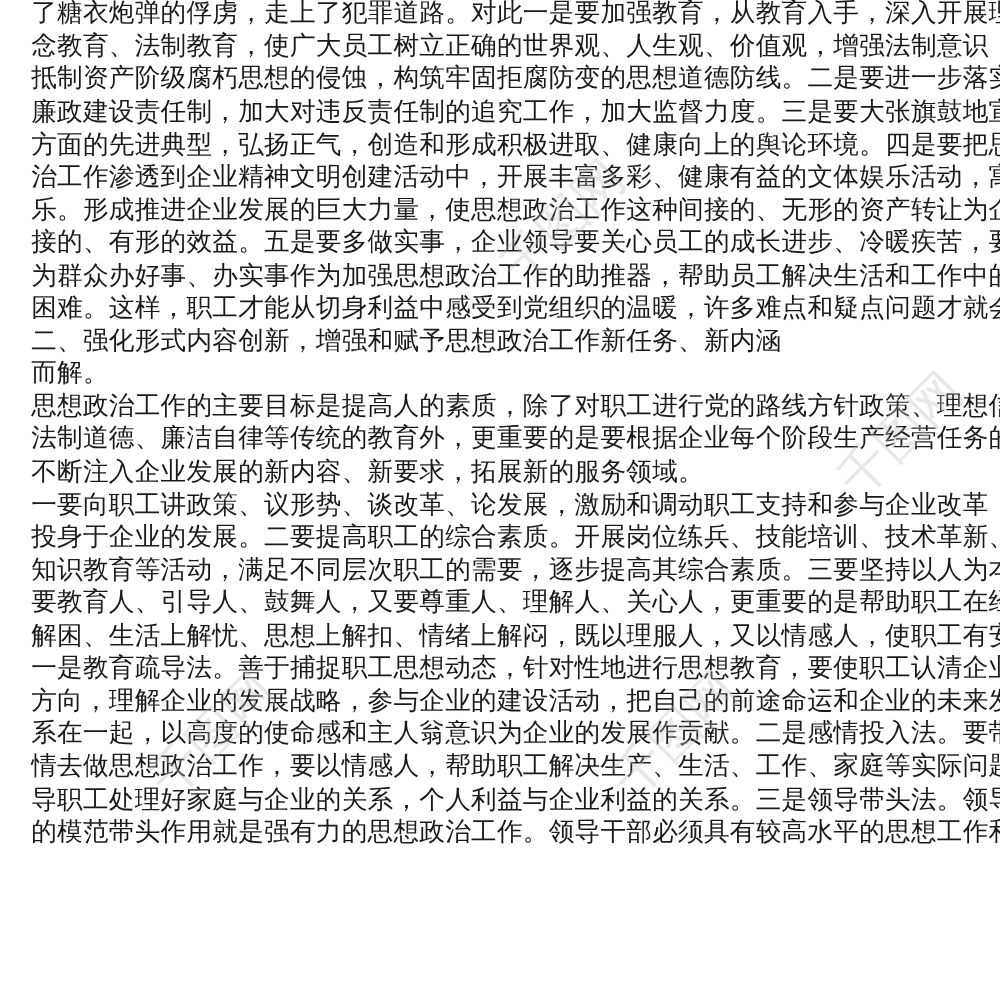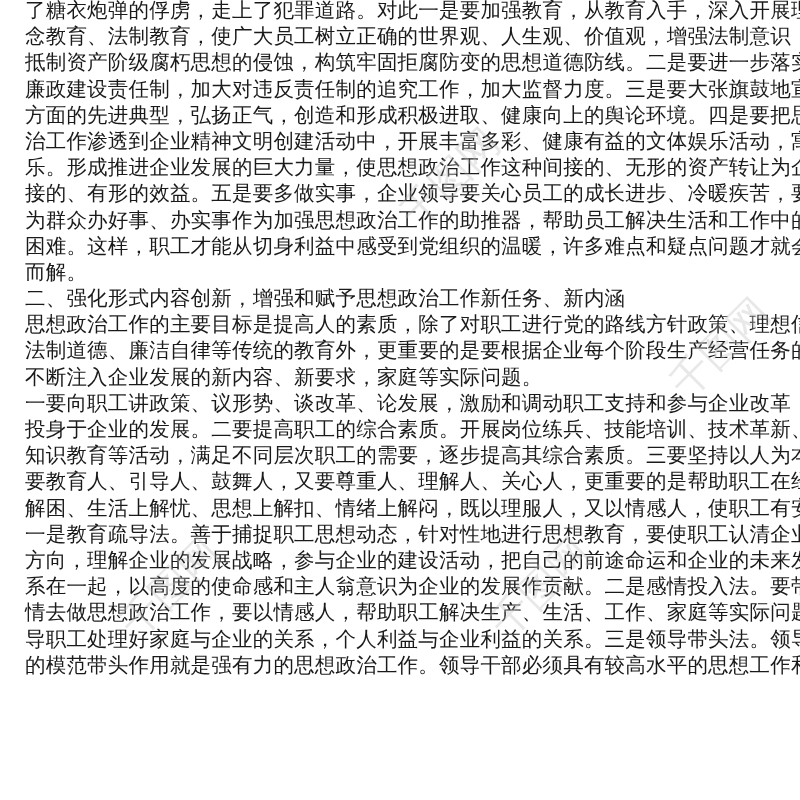--- a/index.html
+++ b/index.html
@@ -52,25 +52,25 @@
   <span class="line">了糖衣炮弹的俘虏，走上了犯罪道路。对此一是要加强教育，从教育入手，深入开展理想信</span>
   <span class="line">念教育、法制教育，使广大员工树立正确的世界观、人生观、价值观，增强法制意识，自觉</span>
   <span class="line">抵制资产阶级腐朽思想的侵蚀，构筑牢固拒腐防变的思想道德防线。二是要进一步落实党风</span>
   <span class="line">廉政建设责任制，加大对违反责任制的追究工作，加大监督力度。三是要大张旗鼓地宣传各</span>
   <span class="line">方面的先进典型，弘扬正气，创造和形成积极进取、健康向上的舆论环境。四是要把思想政</span>
   <span class="line">治工作渗透到企业精神文明创建活动中，开展丰富多彩、健康有益的文体娱乐活动，寓教于</span>
   <span class="line">乐。形成推进企业发展的巨大力量，使思想政治工作这种间接的、无形的资产转让为企业直</span>
   <span class="line">接的、有形的效益。五是要多做实事，企业领导要关心员工的成长进步、冷暖疾苦，要把多</span>
   <span class="line">为群众办好事、办实事作为加强思想政治工作的助推器，帮助员工解决生活和工作中的实际</span>
   <span class="line">困难。这样，职工才能从切身利益中感受到党组织的温暖，许多难点和疑点问题才就会迎刃</span>
+  <span class="line short">二、强化形式内容创新，增强和赋予思想政治工作新任务、新内涵</span>
   <span class="line short">而解。</span>
-  <span class="line short">二、强化形式内容创新，增强和赋予思想政治工作新任务、新内涵</span>
   <span class="line">思想政治工作的主要目标是提高人的素质，除了对职工进行党的路线方针政策、理想信念、</span>
   <span class="line">法制道德、廉洁自律等传统的教育外，更重要的是要根据企业每个阶段生产经营任务的变化，</span>
-  <span class="line short">不断注入企业发展的新内容、新要求，家庭等实际问题。</span>
+  <span class="line short">不断注入企业发展的新内容、新要求，拓展新的服务领域。</span>
   <span class="line">一要向职工讲政策、议形势、谈改革、论发展，激励和调动职工支持和参与企业改革，积极</span>
   <span class="line">投身于企业的发展。二要提高职工的综合素质。开展岗位练兵、技能培训、技术革新、网络</span>
   <span class="line">知识教育等活动，满足不同层次职工的需要，逐步提高其综合素质。三要坚持以人为本。既</span>
   <span class="line">要教育人、引导人、鼓舞人，又要尊重人、理解人、关心人，更重要的是帮助职工在经济上</span>
   <span class="line">解困、生活上解忧、思想上解扣、情绪上解闷，既以理服人，又以情感人，使职工有安全感、</span>
   <span class="line">一是教育疏导法。善于捕捉职工思想动态，针对性地进行思想教育，要使职工认清企业发展</span>
   <span class="line">方向，理解企业的发展战略，参与企业的建设活动，把自己的前途命运和企业的未来发展联</span>
   <span class="line">系在一起，以高度的使命感和主人翁意识为企业的发展作贡献。二是感情投入法。要带着感</span>
   <span class="line">情去做思想政治工作，要以情感人，帮助职工解决生产、生活、工作、家庭等实际问题；引</span>
   <span class="line">导职工处理好家庭与企业的关系，个人利益与企业利益的关系。三是领导带头法。领导干部</span>

